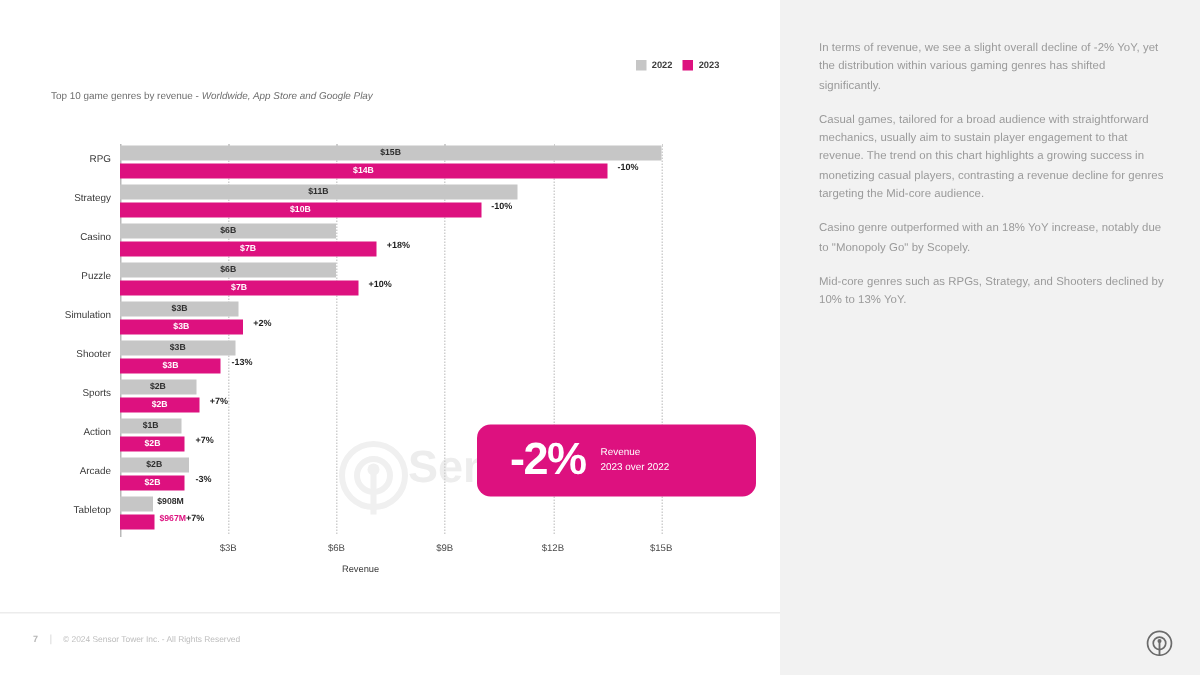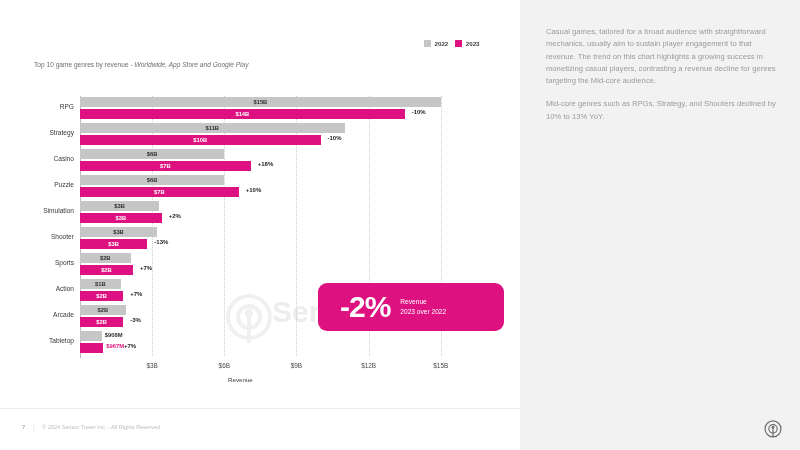--- a/index.html
+++ b/index.html
@@ -371,21 +371,23 @@
     </div>
 
     <div id="footer-rule"></div>
     <div id="page-num">7</div>
     <div id="footer-sep">|</div>
     <div id="copyright">© 2024 Sensor Tower Inc. - All Rights Reserved</div>
   </div>
 
   <div id="side-panel">
     <div class="para-wrap">
+        <p>In terms of revenue, we see a slight overall decline of -2% YoY, yet the distribution within various gaming genres has shifted significantly.</p>
         <p>Casual games, tailored for a broad audience with straightforward mechanics, usually aim to sustain player engagement to that revenue. The trend on this chart highlights a growing success in monetizing casual players, contrasting a revenue decline for genres targeting the Mid-core audience.</p>
+        <p>Casino genre outperformed with an 18% YoY increase, notably due to "Monopoly Go" by Scopely.</p>
         <p>Mid-core genres such as RPGs, Strategy, and Shooters declined by 10% to 13% YoY.</p>
       </div>
   </div>
 
   <svg id="logo-mark" viewBox="0 0 58 58">
     <circle cx="29" cy="26" r="21" fill="none" stroke="#6b6b6b" stroke-width="3"></circle>
     <circle cx="29" cy="26" r="11" fill="none" stroke="#6b6b6b" stroke-width="3"></circle>
     <circle cx="29" cy="22" r="3.6" fill="#6b6b6b"></circle>
     <rect x="27.4" y="22" width="3.2" height="26" fill="#6b6b6b"></rect>
   </svg>

